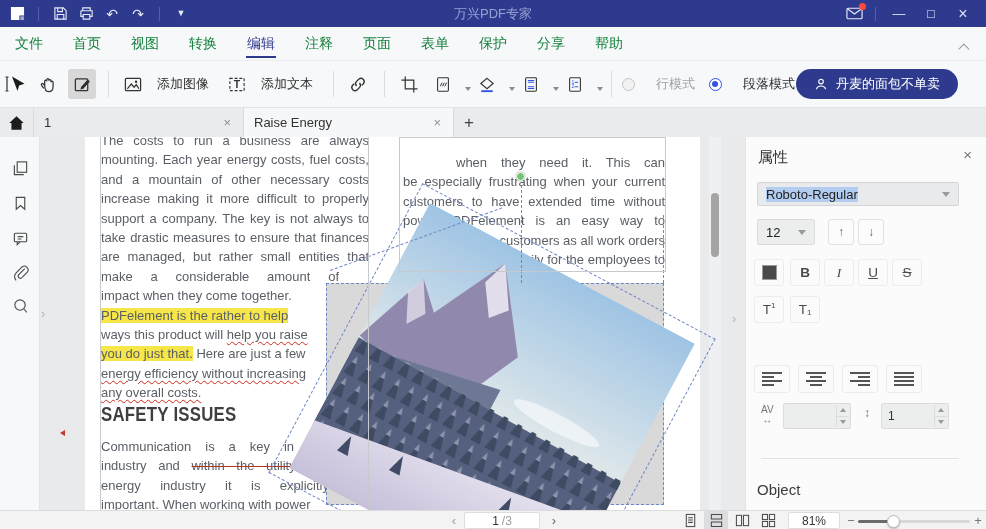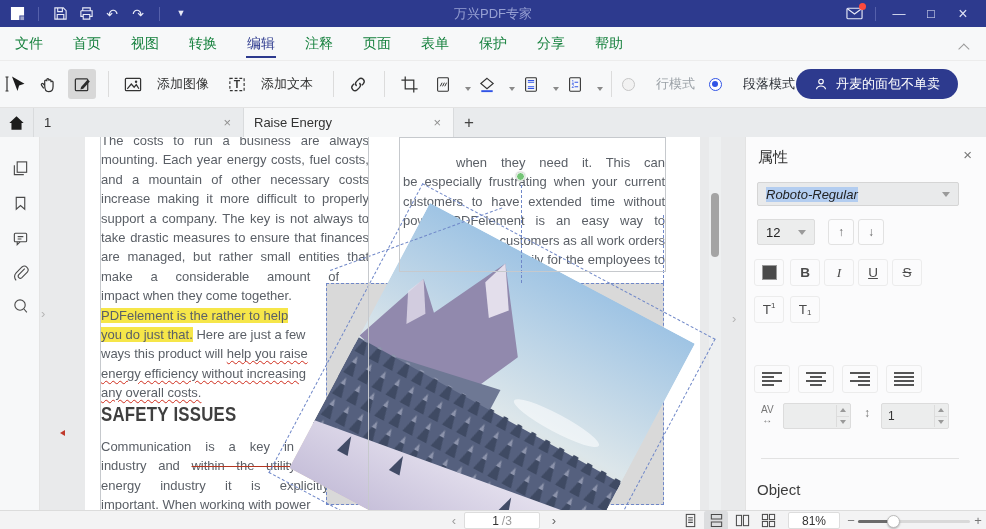--- a/index.html
+++ b/index.html
@@ -98,21 +98,21 @@
               border:1.5px solid #fff;box-shadow:0 0 2px rgba(0,0,0,.4);z-index:40;}
   .comment-marker{position:absolute;left:20px;top:293px;width:0;height:0;
                   border-top:3px solid transparent;border-bottom:3px solid transparent;border-right:5px solid #c0392b;z-index:6;}
 
   
   .panel{position:absolute;left:745px;top:137px;width:241px;height:373px;background:#fbfbfc;border-left:1px solid #e3e3e3;}
   .panel-title{position:absolute;left:12px;top:11px;font-size:15px;color:#333;}
   .panel-close{position:absolute;right:14px;top:9px;font-size:15px;color:#777;}
   .font-select{position:absolute;left:11px;top:45px;width:202px;height:24px;background:#e9eaeb;
                border:1px solid #d5d5d5;border-radius:2px;display:flex;align-items:center;padding:0 8px;font-size:13px;color:#222;}
-  .sel-text{background:#b3cdf0;font-style:italic;}
+  .sel-text{background:#b3cdf0;}
   .caret-down{position:absolute;right:8px;width:0;height:0;border-left:4px solid transparent;border-right:4px solid transparent;border-top:5px solid #9a9a9a;}
   .size-combo{position:absolute;left:11px;top:82px;width:58px;height:26px;background:#eceded;border:1px solid #dcdcdc;
               border-radius:2px;display:flex;align-items:center;padding:0 8px;font-size:13px;color:#222;}
   .sq-btn{position:absolute;width:26px;height:26px;background:#fcfcfd;border:1px solid #e2e2e2;border-radius:3px;
           display:flex;align-items:center;justify-content:center;color:#666;font-size:12px;}
   .fmt-btn{position:absolute;top:122px;width:30px;height:27px;background:#fbfbfc;border:1px solid #ececec;border-radius:3px;
            display:flex;align-items:center;justify-content:center;font-size:13.5px;color:#4a4a4a;}
   .fmt-btn2{top:159px;}
   .swatch{width:15px;height:15px;background:#4a4a4a;border:1px solid #9a9a9a;}
   .b-bold{font-weight:bold;}
@@ -371,22 +371,22 @@
         <div class="dline j"><span>The costs to run a business are always</span></div>
         <div class="dline j"><span>mounting. Each year energy costs, fuel costs,</span></div>
         <div class="dline j"><span>and a mountain of other necessary costs</span></div>
         <div class="dline j"><span>increase making it more difficult to properly</span></div>
         <div class="dline j"><span>support a company. The key is not always to</span></div>
         <div class="dline j"><span>take drastic measures to ensure that finances</span></div>
         <div class="dline j"><span>are managed, but rather small entities that</span></div>
         <div class="dline j8"><span>make a considerable amount of</span></div>
         <div class="dline n"><span>impact when they come together.</span></div>
         <div class="dline n"><span class="hl">PDFelement is the rather to help</span></div>
+        <div class="dline n"><span>ways this product will </span><span class="sq">help you raise</span></div>
         <div class="dline n"><span class="hl">you do just that.</span><span> Here are just a few</span></div>
-        <div class="dline n"><span>ways this product will </span><span class="sq">help you raise</span></div>
         <div class="dline n"><span class="sq">energy efficiency without increasing</span></div>
         <div class="dline n"><span class="sq">any overall costs.</span></div>
       </div>
     <div class="doc-heading">SAFETY ISSUES</div>
     <div class="dlines" style="left:61px;top:300px">
         <div class="dline j2"><span>Communication is a key in any</span></div>
         <div class="dline j2"><span>industry and </span><span class="st">within the utility</span><span> and</span></div>
         <div class="dline j2"><span>energy industry it is explicitly</span></div>
         <div class="dline n"><span>important. When working with power</span></div>
       </div>

